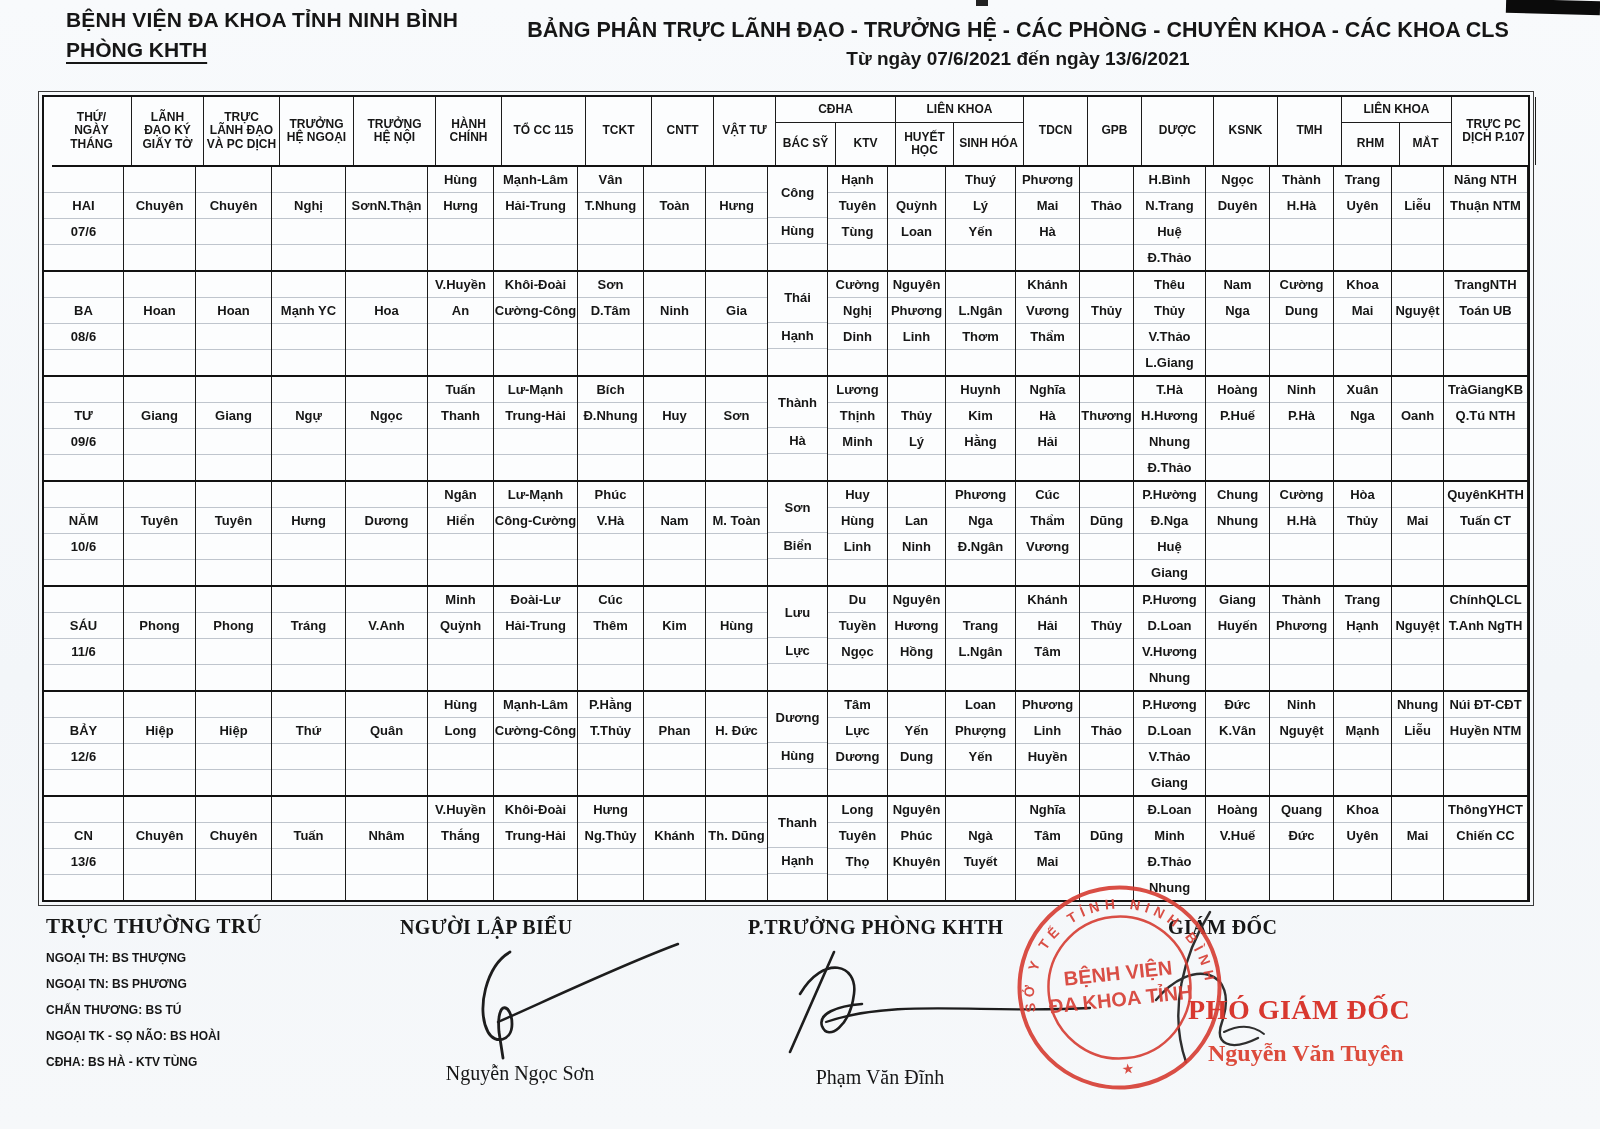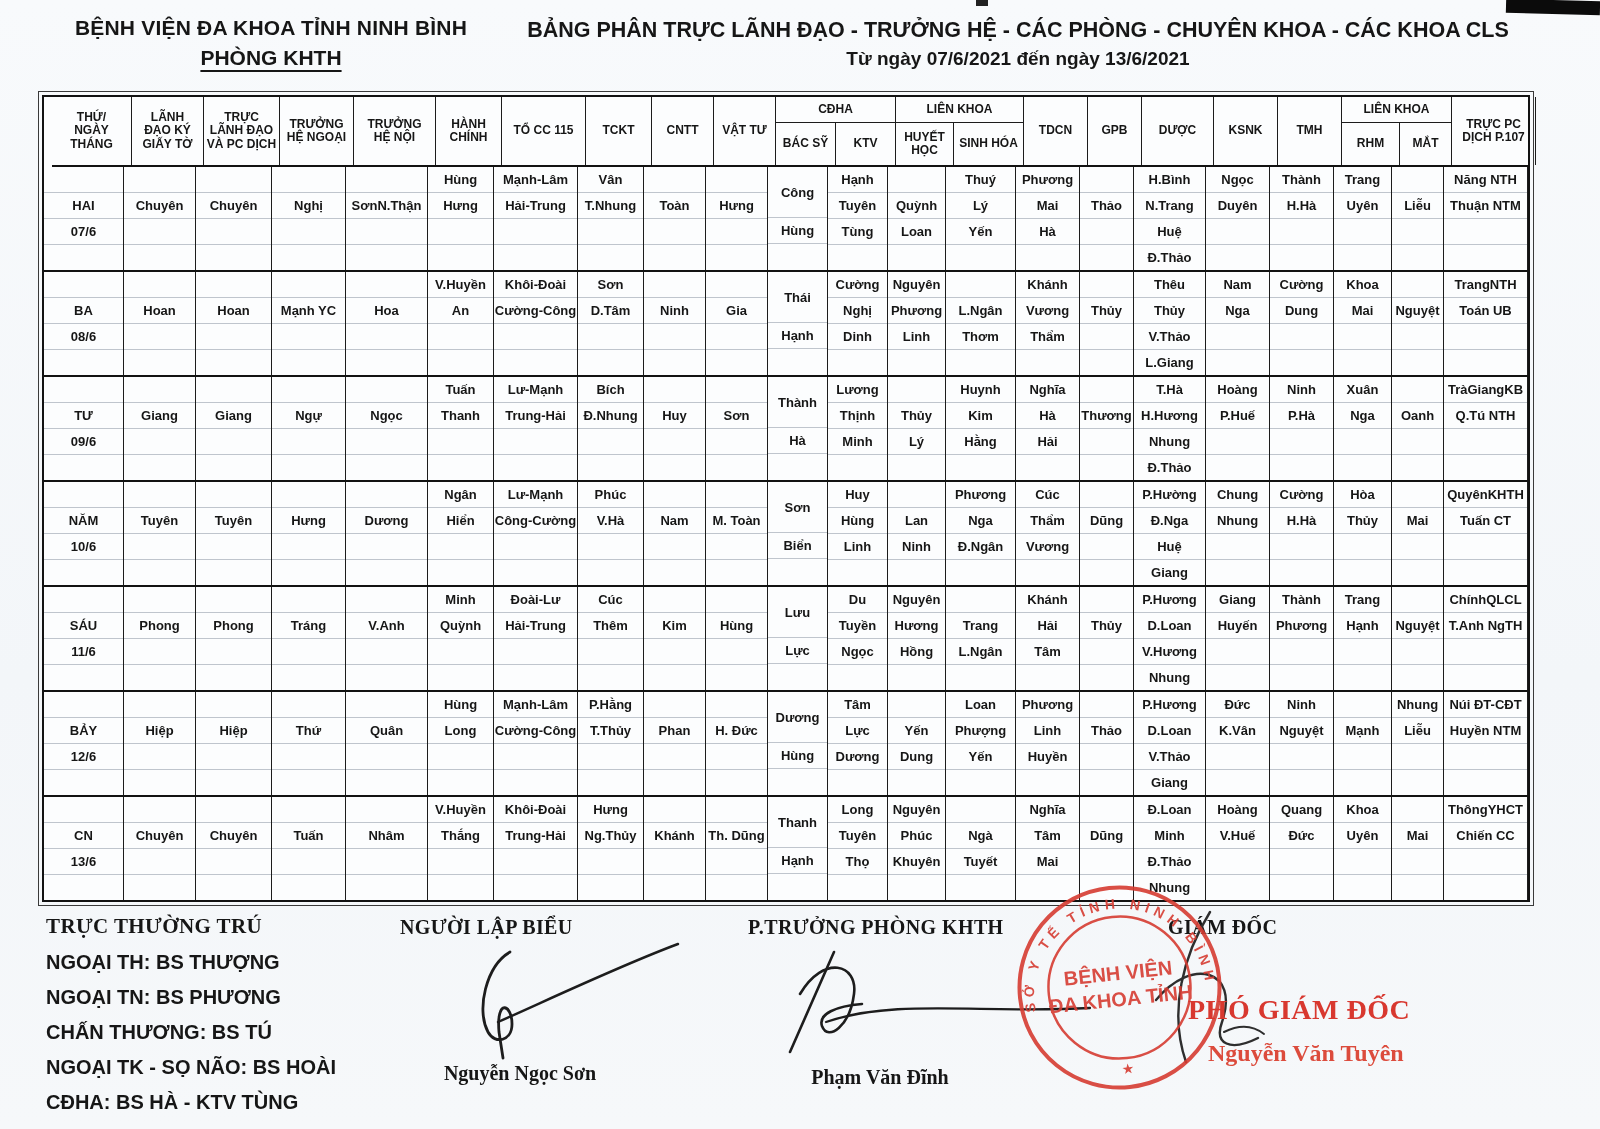--- a/index.html
+++ b/index.html
@@ -6,21 +6,21 @@
   body{
     width:1600px;height:1129px;position:relative;overflow:hidden;
     background:#f6f8fa;color:#161616;
     font-family:"Liberation Sans", sans-serif;
   }
   .page{position:absolute;inset:0;background:linear-gradient(180deg,#f8fafc 0%,#f3f6f9 60%,#f6f8fa 100%)}
   
   .artifact-tr{position:absolute;left:1506px;top:0;width:94px;height:14px;background:#0b0b0b;transform:rotate(1.5deg);}
   .artifact-tm{position:absolute;left:976px;top:0;width:12px;height:6px;background:#222;}
   
-  .org{position:absolute;left:66px;top:16px;width:410px;text-align:center}
+  .org{position:absolute;left:66px;top:8px;width:410px;}
   .org-name{font-size:21px;font-weight:600;letter-spacing:.2px;white-space:nowrap}
   .dept{font-size:21px;font-weight:700;margin-top:6px;text-decoration:underline;text-underline-offset:5px}
   .title-block{position:absolute;left:478px;top:18px;width:1080px;text-align:center}
   .title{font-size:21.5px;font-weight:700;white-space:nowrap}
   .subtitle{font-size:19px;font-weight:700;margin-top:5px}
   
   #duty-table{
     position:absolute;left:42px;top:95px;width:1484px;
     border:2.5px solid #121212;outline:1px solid #3a3a3a;outline-offset:3px;
     background:#fcfdfe;
@@ -40,27 +40,27 @@
     font-size:13px;font-weight:600;white-space:nowrap;
     border-bottom:1px solid #bfc5cd;
   }
   .slot.u2{height:50px}
   .cell .slot:last-child{border-bottom:none}
   .slot.b{font-weight:700}
   
   .serif-title{font-family:"Liberation Serif", serif;font-weight:700;font-size:20px;letter-spacing:.4px;white-space:nowrap}
   .f-truc{position:absolute;left:46px;top:914px}
   .f-truc .serif-title{font-size:21px}
-  .truc-item{font-size:20px;font-weight:600;margin-top:12px;white-space:nowrap}
+  .truc-item{font-size:12px;font-weight:600;margin-top:12px;white-space:nowrap}
   .f-nlb{position:absolute;left:400px;top:916px;width:230px;text-align:left}
   .f-nlb-name{position:absolute;left:400px;top:1062px;width:240px;text-align:center}
   .f-pt{position:absolute;left:748px;top:916px;width:250px;text-align:center}
   .f-pt-name{position:absolute;left:770px;top:1066px;width:220px;text-align:center}
   .f-gd{position:absolute;left:1168px;top:916px}
-  .sig-name{font-family:"Liberation Serif", serif;font-weight:700;font-size:20px;white-space:nowrap}
+  .sig-name{font-family:"Liberation Serif", serif;font-weight:400;font-size:20px;white-space:nowrap}
   .sig{position:absolute}
   .sig path{fill:none;stroke:#1d1d1d;stroke-linecap:round;stroke-linejoin:round}
   .sig-gd path{stroke:#2e2e2e}
   .stamp{position:absolute;left:1012px;top:880px;width:215px;height:215px;transform:rotate(-6deg);opacity:.9}
   .pho-gd{position:absolute;left:1188px;top:994px;color:#d8382f;font-family:"Liberation Serif", serif;font-weight:700;font-size:28px;letter-spacing:.5px;white-space:nowrap}
   .pho-gd-name{position:absolute;left:1208px;top:1040px;color:#dc4b3c;font-family:"Liberation Serif", serif;font-weight:700;font-size:24px;white-space:nowrap}
 </style>
 </head>
 <body>
 

